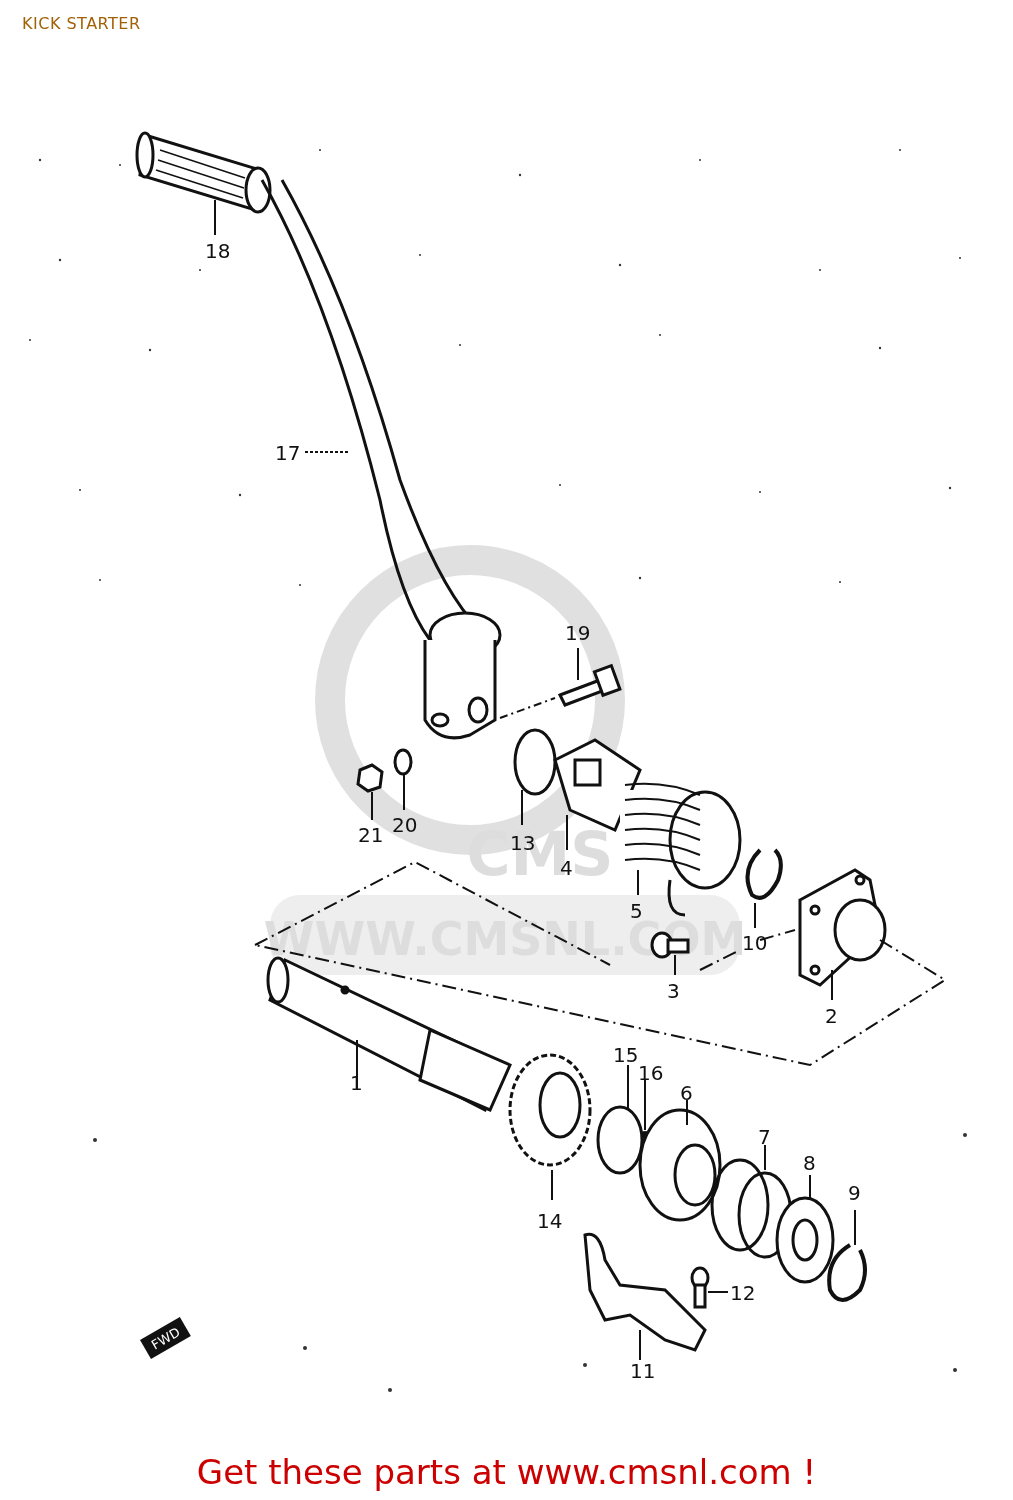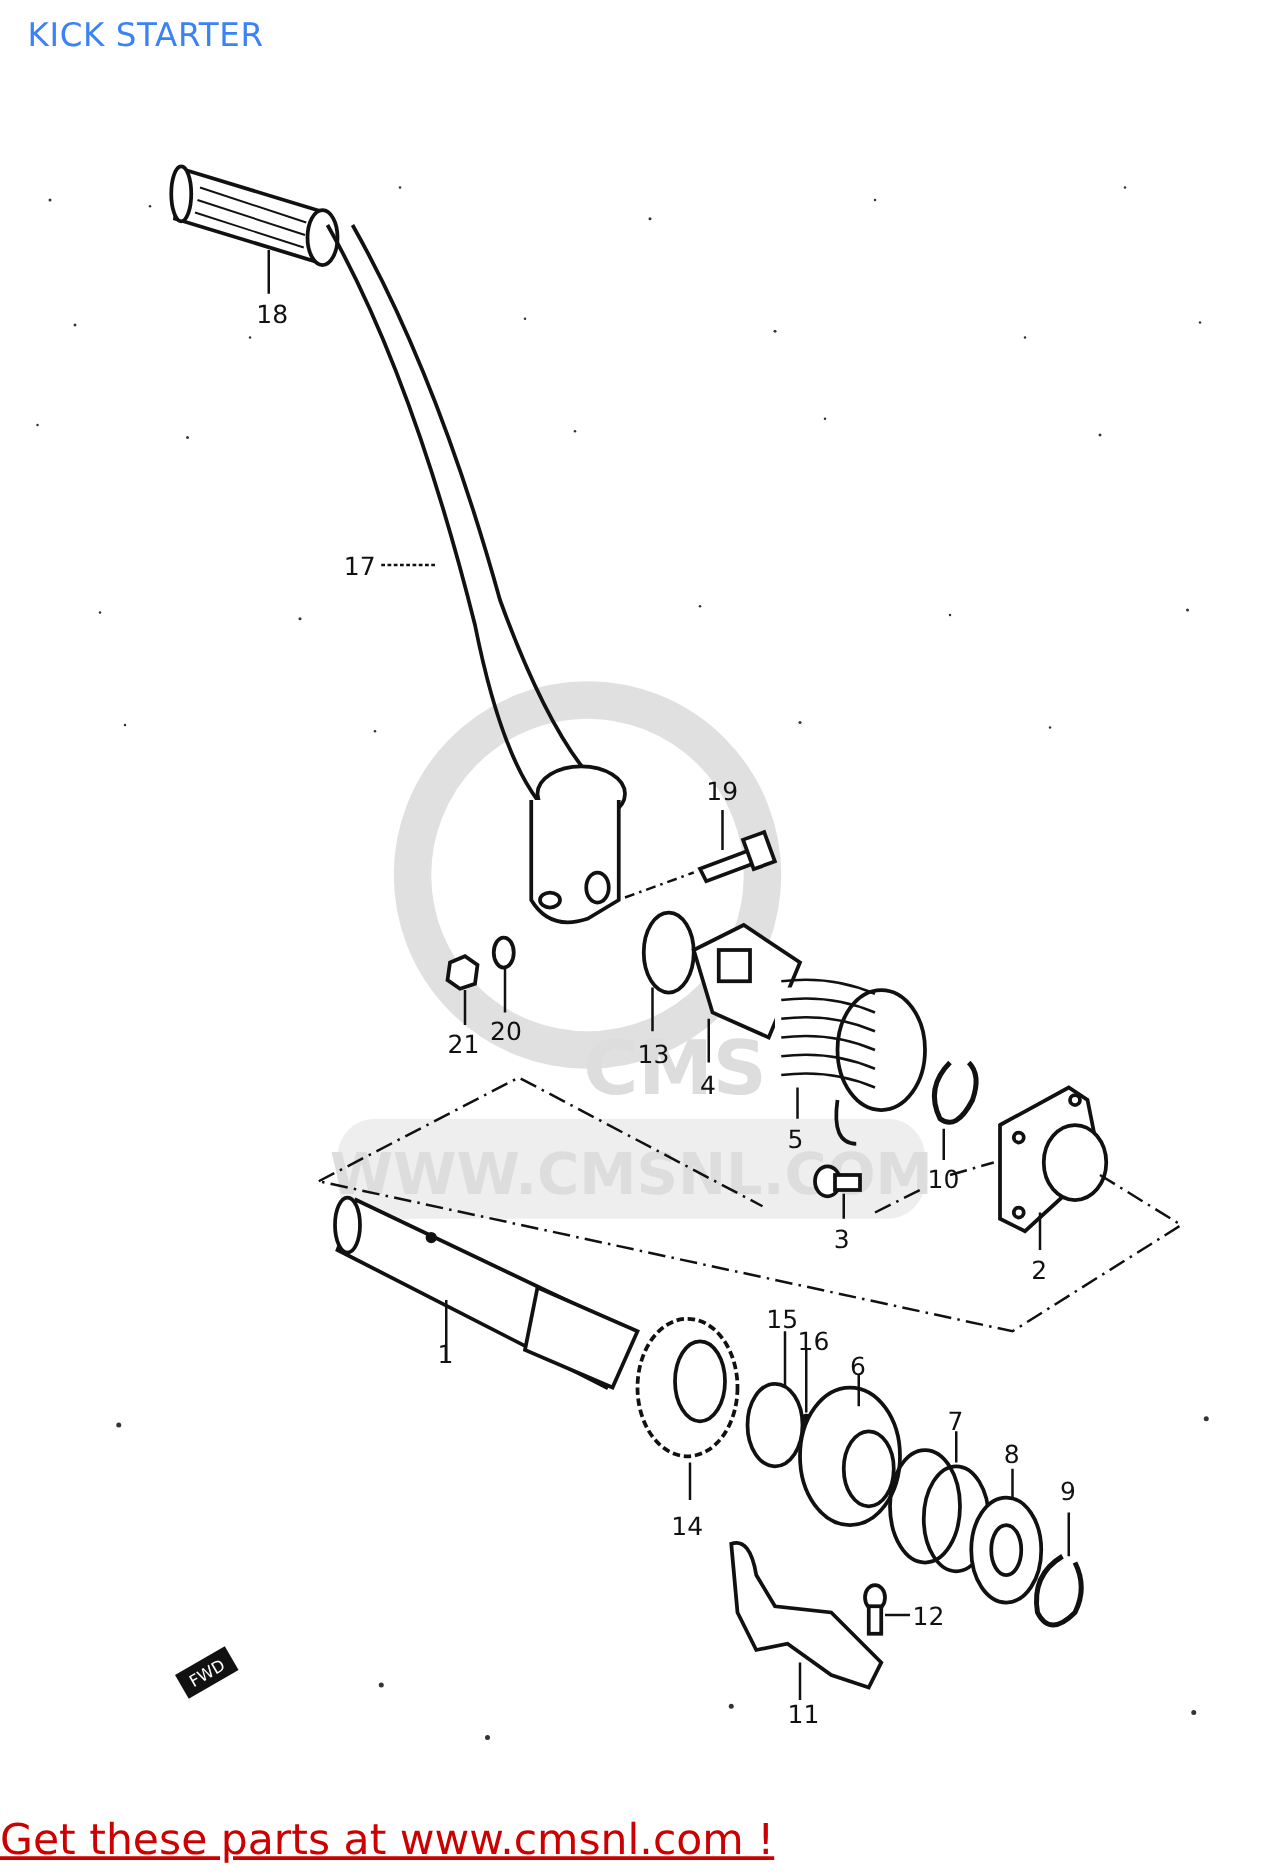--- a/index.html
+++ b/index.html
@@ -1,18 +1,18 @@
 <!DOCTYPE html>
 <html><head>
 <meta charset="utf-8">
 <style>
   html, body { margin:0; padding:0; background:#ffffff; }
   body { width:1013px; height:1500px; position:relative; overflow:hidden; font-family:"DejaVu Sans", sans-serif; }
-  .title { position:absolute; left:22px; top:14px; font-size:26px; color:#3b82f6; letter-spacing:0.5px; }
-  .footer { position:absolute; left:0; width:1013px; top:1452px; text-align:left; font-size:34px; color:#cc0000;text-decoration:underline; }
+  .title { position:absolute; left:22px; top:14px; font-size:16px; color:#a16207; letter-spacing:0.5px; }
+  .footer { position:absolute; left:0; width:1013px; top:1452px; text-align:center; font-size:34px; color:#cc0000; }
   svg.diagram { position:absolute; left:0; top:0; }
   .lbl { font-family:"DejaVu Sans", sans-serif; font-size:20px; fill:#111; }
   .wm { font-family:"DejaVu Sans", sans-serif; font-weight:bold; fill:#dddddd; }
 </style>
 </head>
 <body>
 
 <div class="title">KICK STARTER</div>
 
 <svg class="diagram" width="1013" height="1500" viewBox="0 0 1013 1500">

